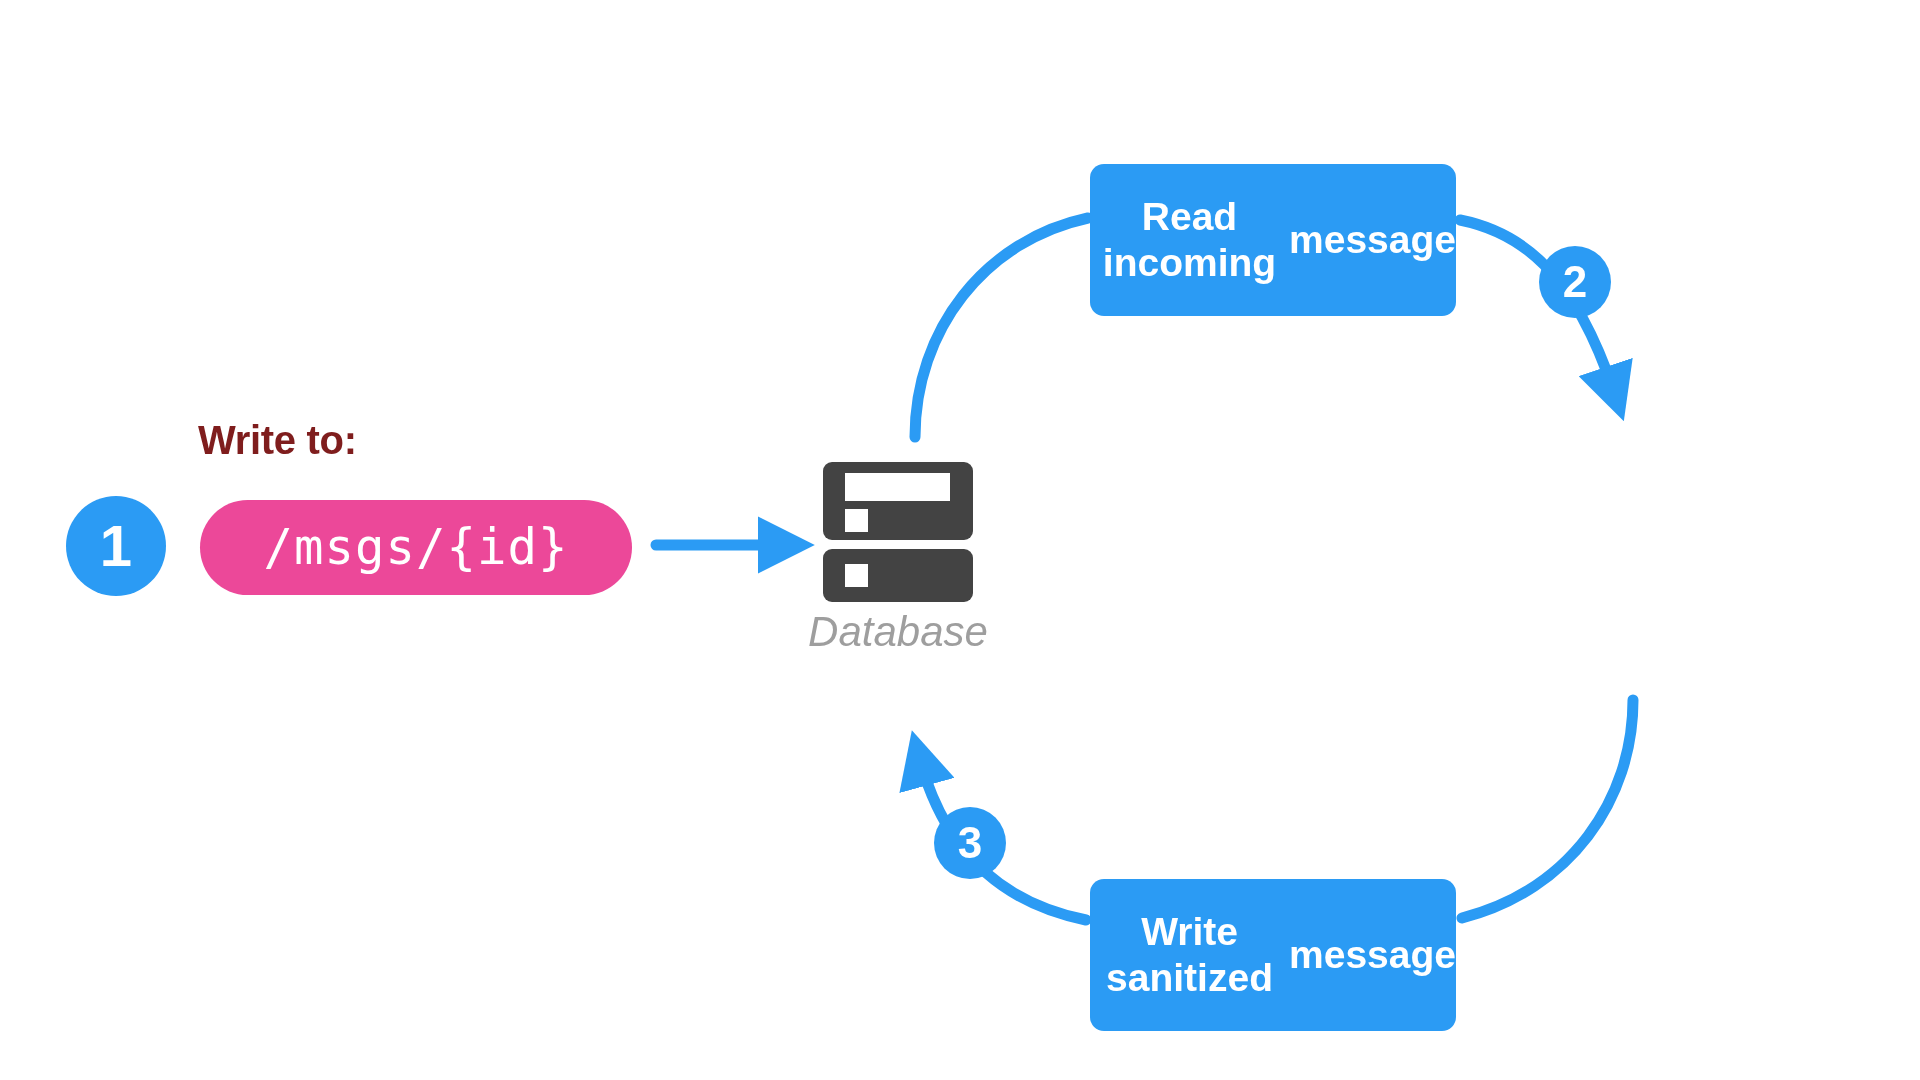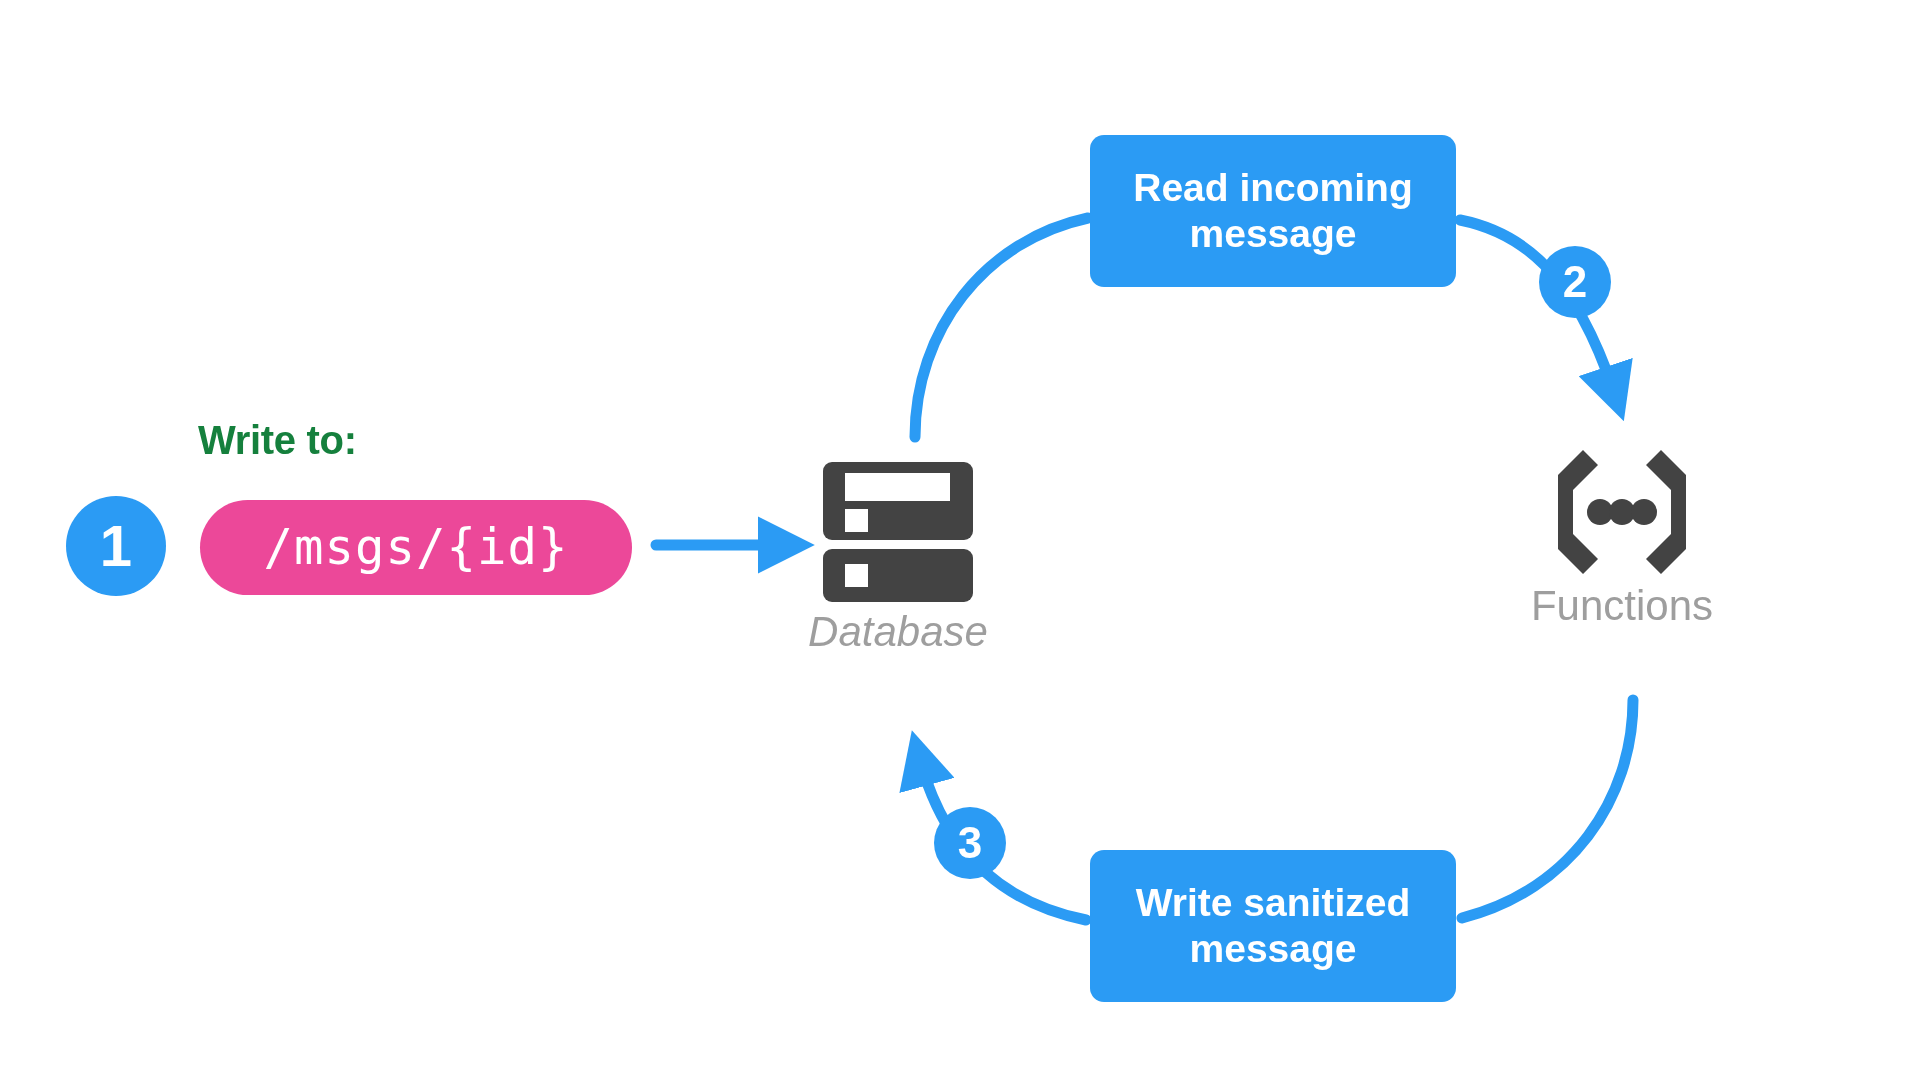--- a/index.html
+++ b/index.html
@@ -29,21 +29,21 @@
     pointer-events: none;
   }
 
   
   .write-label {
     position: absolute;
     left: 198px;
     top: 418px;
     font-size: 40px;
     font-weight: bold;
-    color: #15803d;
+    color: #7f1d1d;
     letter-spacing: -0.3px;
     white-space: nowrap;
   }
   .badge {
     position: absolute;
     border-radius: 50%;
     background: #2b9bf4;
     color: #ffffff;
     display: flex;
     align-items: center;
@@ -89,27 +89,28 @@
     letter-spacing: 1px;
   }
 
   
   .action-box {
     position: absolute;
     background: #2b9bf4;
     border-radius: 14px;
     color: #ffffff;
     display: flex;
-    flex-direction: column;
+    flex-direction: row;
     align-items: center;
     justify-content: center;
     font-size: 39px;
     font-weight: bold;
     line-height: 1.18;
     text-align: center;
+    margin-top: 29px;
   }
   #box-read {
     left: 1090px;
     top: 135px;
     width: 366px;
     height: 152px;
   }
   #box-write {
     left: 1090px;
     top: 850px;
@@ -201,30 +202,20 @@
         <div class="db-bar"></div>
         <div class="db-dot t"></div>
       </div>
       <div class="db-tier bottom">
         <div class="db-dot b"></div>
       </div>
     </div>
     <div class="node-label">Database</div>
   </div>
 
-  <div class="node" id="node-functions">
-    <svg class="fn-icon" viewBox="0 0 160 128" xmlns="http://www.w3.org/2000/svg">
-      <path d="M41 2 L56 17 L31 42 L31 86 L56 111 L41 126 L16 101 L16 27 Z" fill="#434343"></path>
-      <path d="M119 2 L104 17 L129 42 L129 86 L104 111 L119 126 L144 101 L144 27 Z" fill="#434343"></path>
-      <circle cx="58" cy="64" r="13" fill="#434343"></circle>
-      <circle cx="80" cy="64" r="13" fill="#434343"></circle>
-      <circle cx="102" cy="64" r="13" fill="#434343"></circle>
-    </svg>
-    <div class="node-label">Functions</div>
-  </div>
 
   <div class="action-box" id="box-read">
     <span>Read incoming</span>
     <span>message</span>
   </div>
   <div class="badge" id="badge-2">2</div>
 
   <div class="action-box" id="box-write">
     <span>Write sanitized</span>
     <span>message</span>

